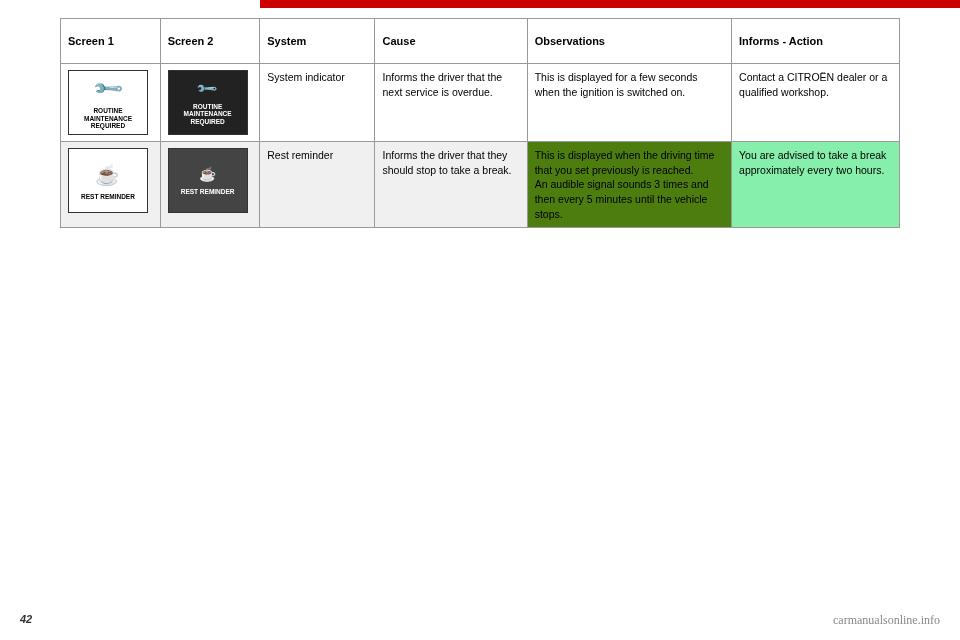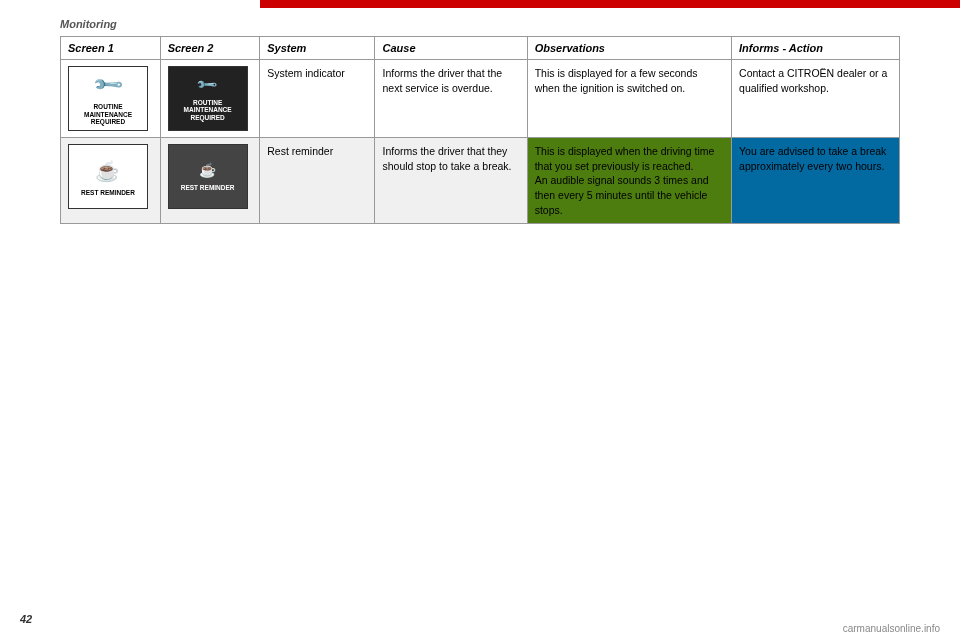--- a/index.html
+++ b/index.html
@@ -46,26 +46,25 @@
     .data-table {
       width: 100%;
       border-collapse: collapse;
       font-size: 11px;
       border: 1px solid #999;
     }
 
     .data-table th {
       background: #fff;
       border: 1px solid #999;
-      padding: 5px 7px;
+      padding: 16px 7px;
       text-align: left;
       font-weight: bold;
       font-size: 11px;
       vertical-align: top;
-      font-style: italic;
     }
 
     .data-table td {
       border: 1px solid #999;
       padding: 6px 7px;
       vertical-align: top;
       font-size: 10.5px;
       line-height: 1.4;
     }
 
@@ -147,33 +146,33 @@
       bottom: 15px;
       left: 20px;
       font-size: 11px;
       font-weight: bold;
       color: #333;
       font-style: italic;
     }
 
     .watermark {
       position: absolute;
-      bottom: 6px;
+      bottom: 12px;
       right: 20px;
-      font-size: 10px;
+      font-size: 12px;
       color: #888;
+      font-family: Liberation Serif, serif;
     }
   </style>
 </head>
 <body>
 
 <div class="top-red-bar"></div>
 
 <div class="page-content">
-  <div class="section-label">Monitoring</div>
 
   <table class="data-table">
     <thead>
       <tr>
         <th class="screen-col">Screen 1</th>
         <th class="screen-col">Screen 2</th>
         <th class="system-col">System</th>
         <th class="cause-col">Cause</th>
         <th class="obs-col">Observations</th>
         <th class="sol-col">Informs - Action</th>
@@ -224,21 +223,21 @@
         <td class="system-col" style="background:#f0f0f0;">
           <span>Rest reminder</span>
         </td>
         <td class="cause-col" style="background:#f0f0f0;margin-top:24px;">
           <span>Informs the driver that they should stop to take a break.</span>
         </td>
         <td class="obs-col" style="background:#4d7c0f;">
           <span style="white-space: pre-line;">This is displayed when the driving time that you set previously is reached.
 An audible signal sounds 3 times and then every 5 minutes until the vehicle stops.</span>
         </td>
-        <td class="sol-col" style="background:#0369a1;">
+        <td class="sol-col" style="background:#86efac;">
           <span>You are advised to take a break approximately every two hours.</span>
         </td>
       </tr>
     </tbody>
   </table>
 </div>
 
 <div class="page-number">42</div>
 <div class="watermark">carmanualsonline.info</div>
 

